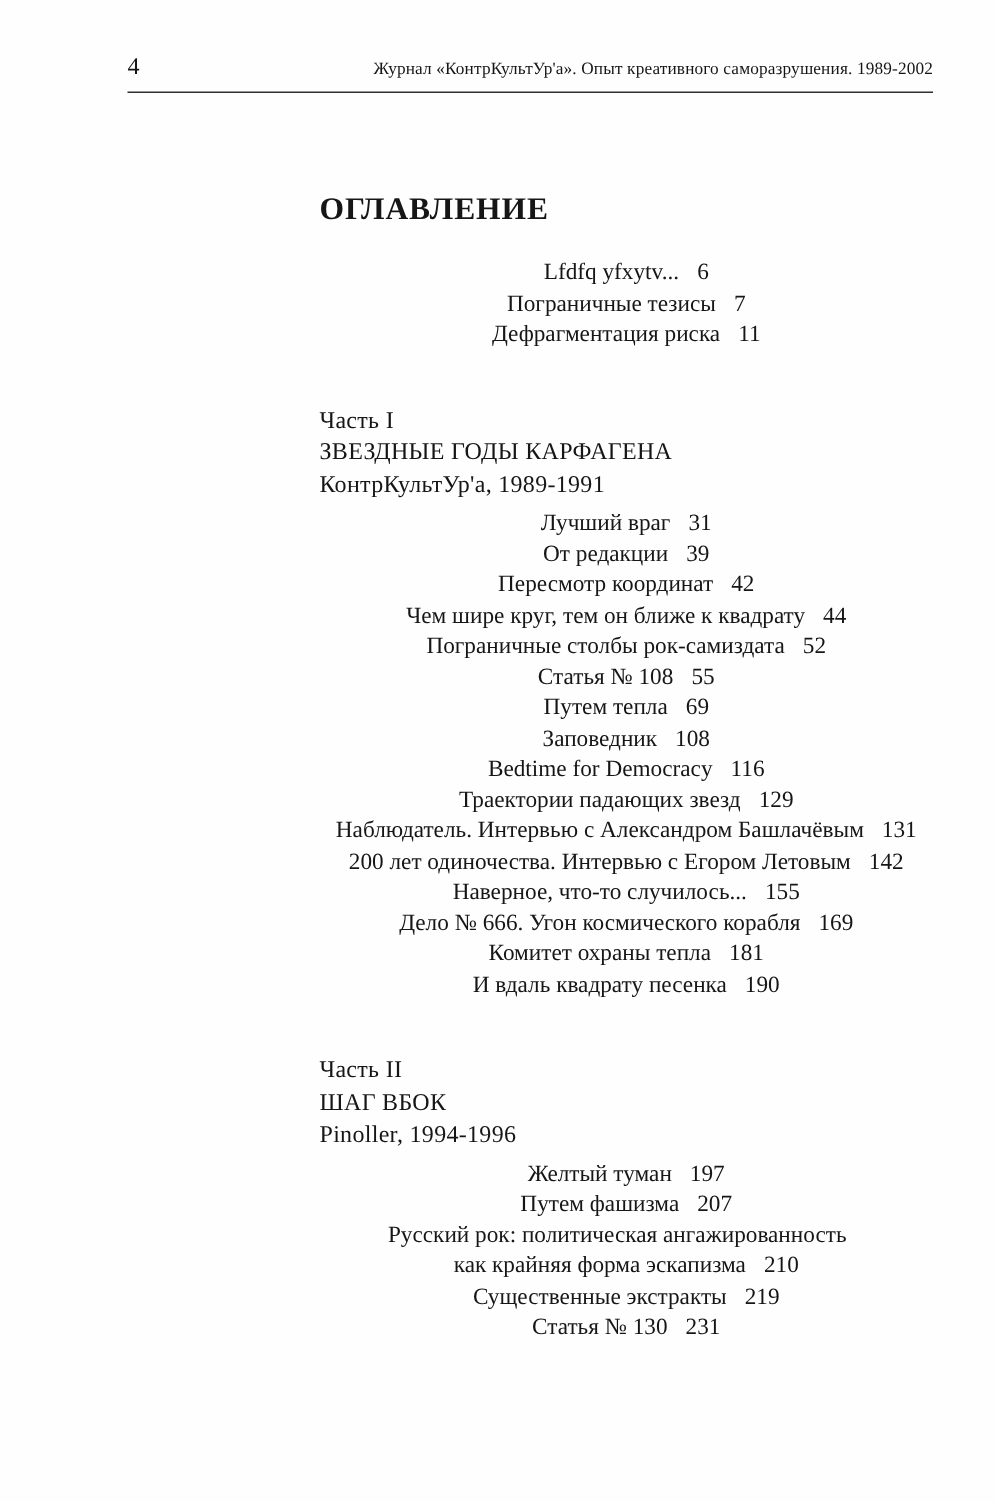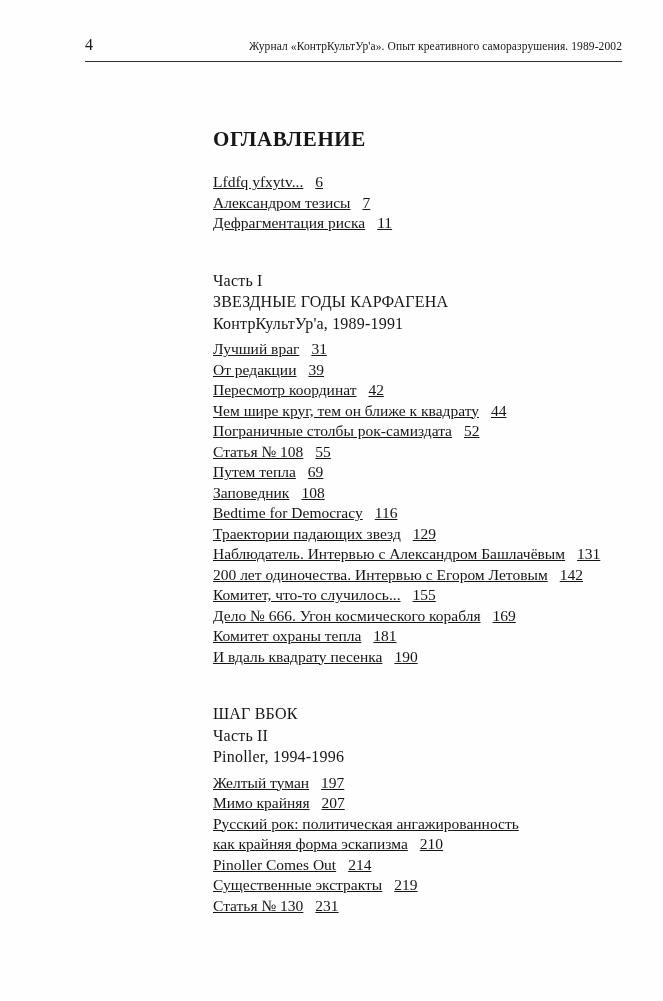--- a/index.html
+++ b/index.html
@@ -56,25 +56,24 @@
   }
   .section-heading {
     margin-top: 36px;
     font-weight: normal;
     font-size: 16px;
     line-height: 21.5px;
     letter-spacing: 0.2px;
   }
   .toc-entry {
     display: flex;
-    justify-content: flex-start;
+    justify-content: center;
     align-items: baseline;
     font-size: 15.5px;
     line-height: 20.5px;
-    text-decoration: underline;
   }
   .entry-title {
     padding-right: 12px;
   }
   .entry-page {
     white-space: nowrap;
   }
 </style>
 </head>
 <body>
@@ -91,21 +90,21 @@
   <div class="toc">
     <h1 class="toc-title">ОГЛАВЛЕНИЕ</h1>
     <div id="toc-sections">
         <section class="toc-section">
           <div class="entry-list">
             <div class="toc-entry">
               <span class="entry-title">Lfdfq yfxytv...</span>
               <span class="entry-page">6</span>
             </div>
             <div class="toc-entry">
-              <span class="entry-title">Александром тезисы</span>
+              <span class="entry-title">Пограничные тезисы</span>
               <span class="entry-page">7</span>
             </div>
             <div class="toc-entry">
               <span class="entry-title">Дефрагментация риска</span>
               <span class="entry-page">11</span>
             </div>
           </div>
         </section>
         <section class="toc-section">
           <div class="section-heading">
@@ -156,63 +155,59 @@
             </div>
             <div class="toc-entry">
               <span class="entry-title">Наблюдатель. Интервью с Александром Башлачёвым</span>
               <span class="entry-page">131</span>
             </div>
             <div class="toc-entry">
               <span class="entry-title">200 лет одиночества. Интервью с Егором Летовым</span>
               <span class="entry-page">142</span>
             </div>
             <div class="toc-entry">
-              <span class="entry-title">Комитет, что-то случилось...</span>
+              <span class="entry-title">Наверное, что-то случилось...</span>
               <span class="entry-page">155</span>
             </div>
             <div class="toc-entry">
               <span class="entry-title">Дело № 666. Угон космического корабля</span>
               <span class="entry-page">169</span>
             </div>
             <div class="toc-entry">
               <span class="entry-title">Комитет охраны тепла</span>
               <span class="entry-page">181</span>
             </div>
             <div class="toc-entry">
               <span class="entry-title">И вдаль квадрату песенка</span>
               <span class="entry-page">190</span>
             </div>
           </div>
         </section>
         <section class="toc-section">
           <div class="section-heading">
+            <div class="heading-line">Часть II</div>
             <div class="heading-line">ШАГ ВБОК</div>
-            <div class="heading-line">Часть II</div>
             <div class="heading-line">Pinoller, 1994-1996</div>
           </div>
           <div class="entry-list">
             <div class="toc-entry">
               <span class="entry-title">Желтый туман</span>
               <span class="entry-page">197</span>
             </div>
             <div class="toc-entry">
-              <span class="entry-title">Мимо крайняя</span>
+              <span class="entry-title">Путем фашизма</span>
               <span class="entry-page">207</span>
             </div>
             <div class="toc-entry">
               <span class="entry-title">Русский рок: политическая ангажированность</span>
               <span class="entry-page"></span>
             </div>
             <div class="toc-entry">
               <span class="entry-title">как крайняя форма эскапизма</span>
               <span class="entry-page">210</span>
-            </div>
-            <div class="toc-entry">
-              <span class="entry-title">Pinoller Comes Out</span>
-              <span class="entry-page">214</span>
             </div>
             <div class="toc-entry">
               <span class="entry-title">Существенные экстракты</span>
               <span class="entry-page">219</span>
             </div>
             <div class="toc-entry">
               <span class="entry-title">Статья № 130</span>
               <span class="entry-page">231</span>
             </div>
           </div>

